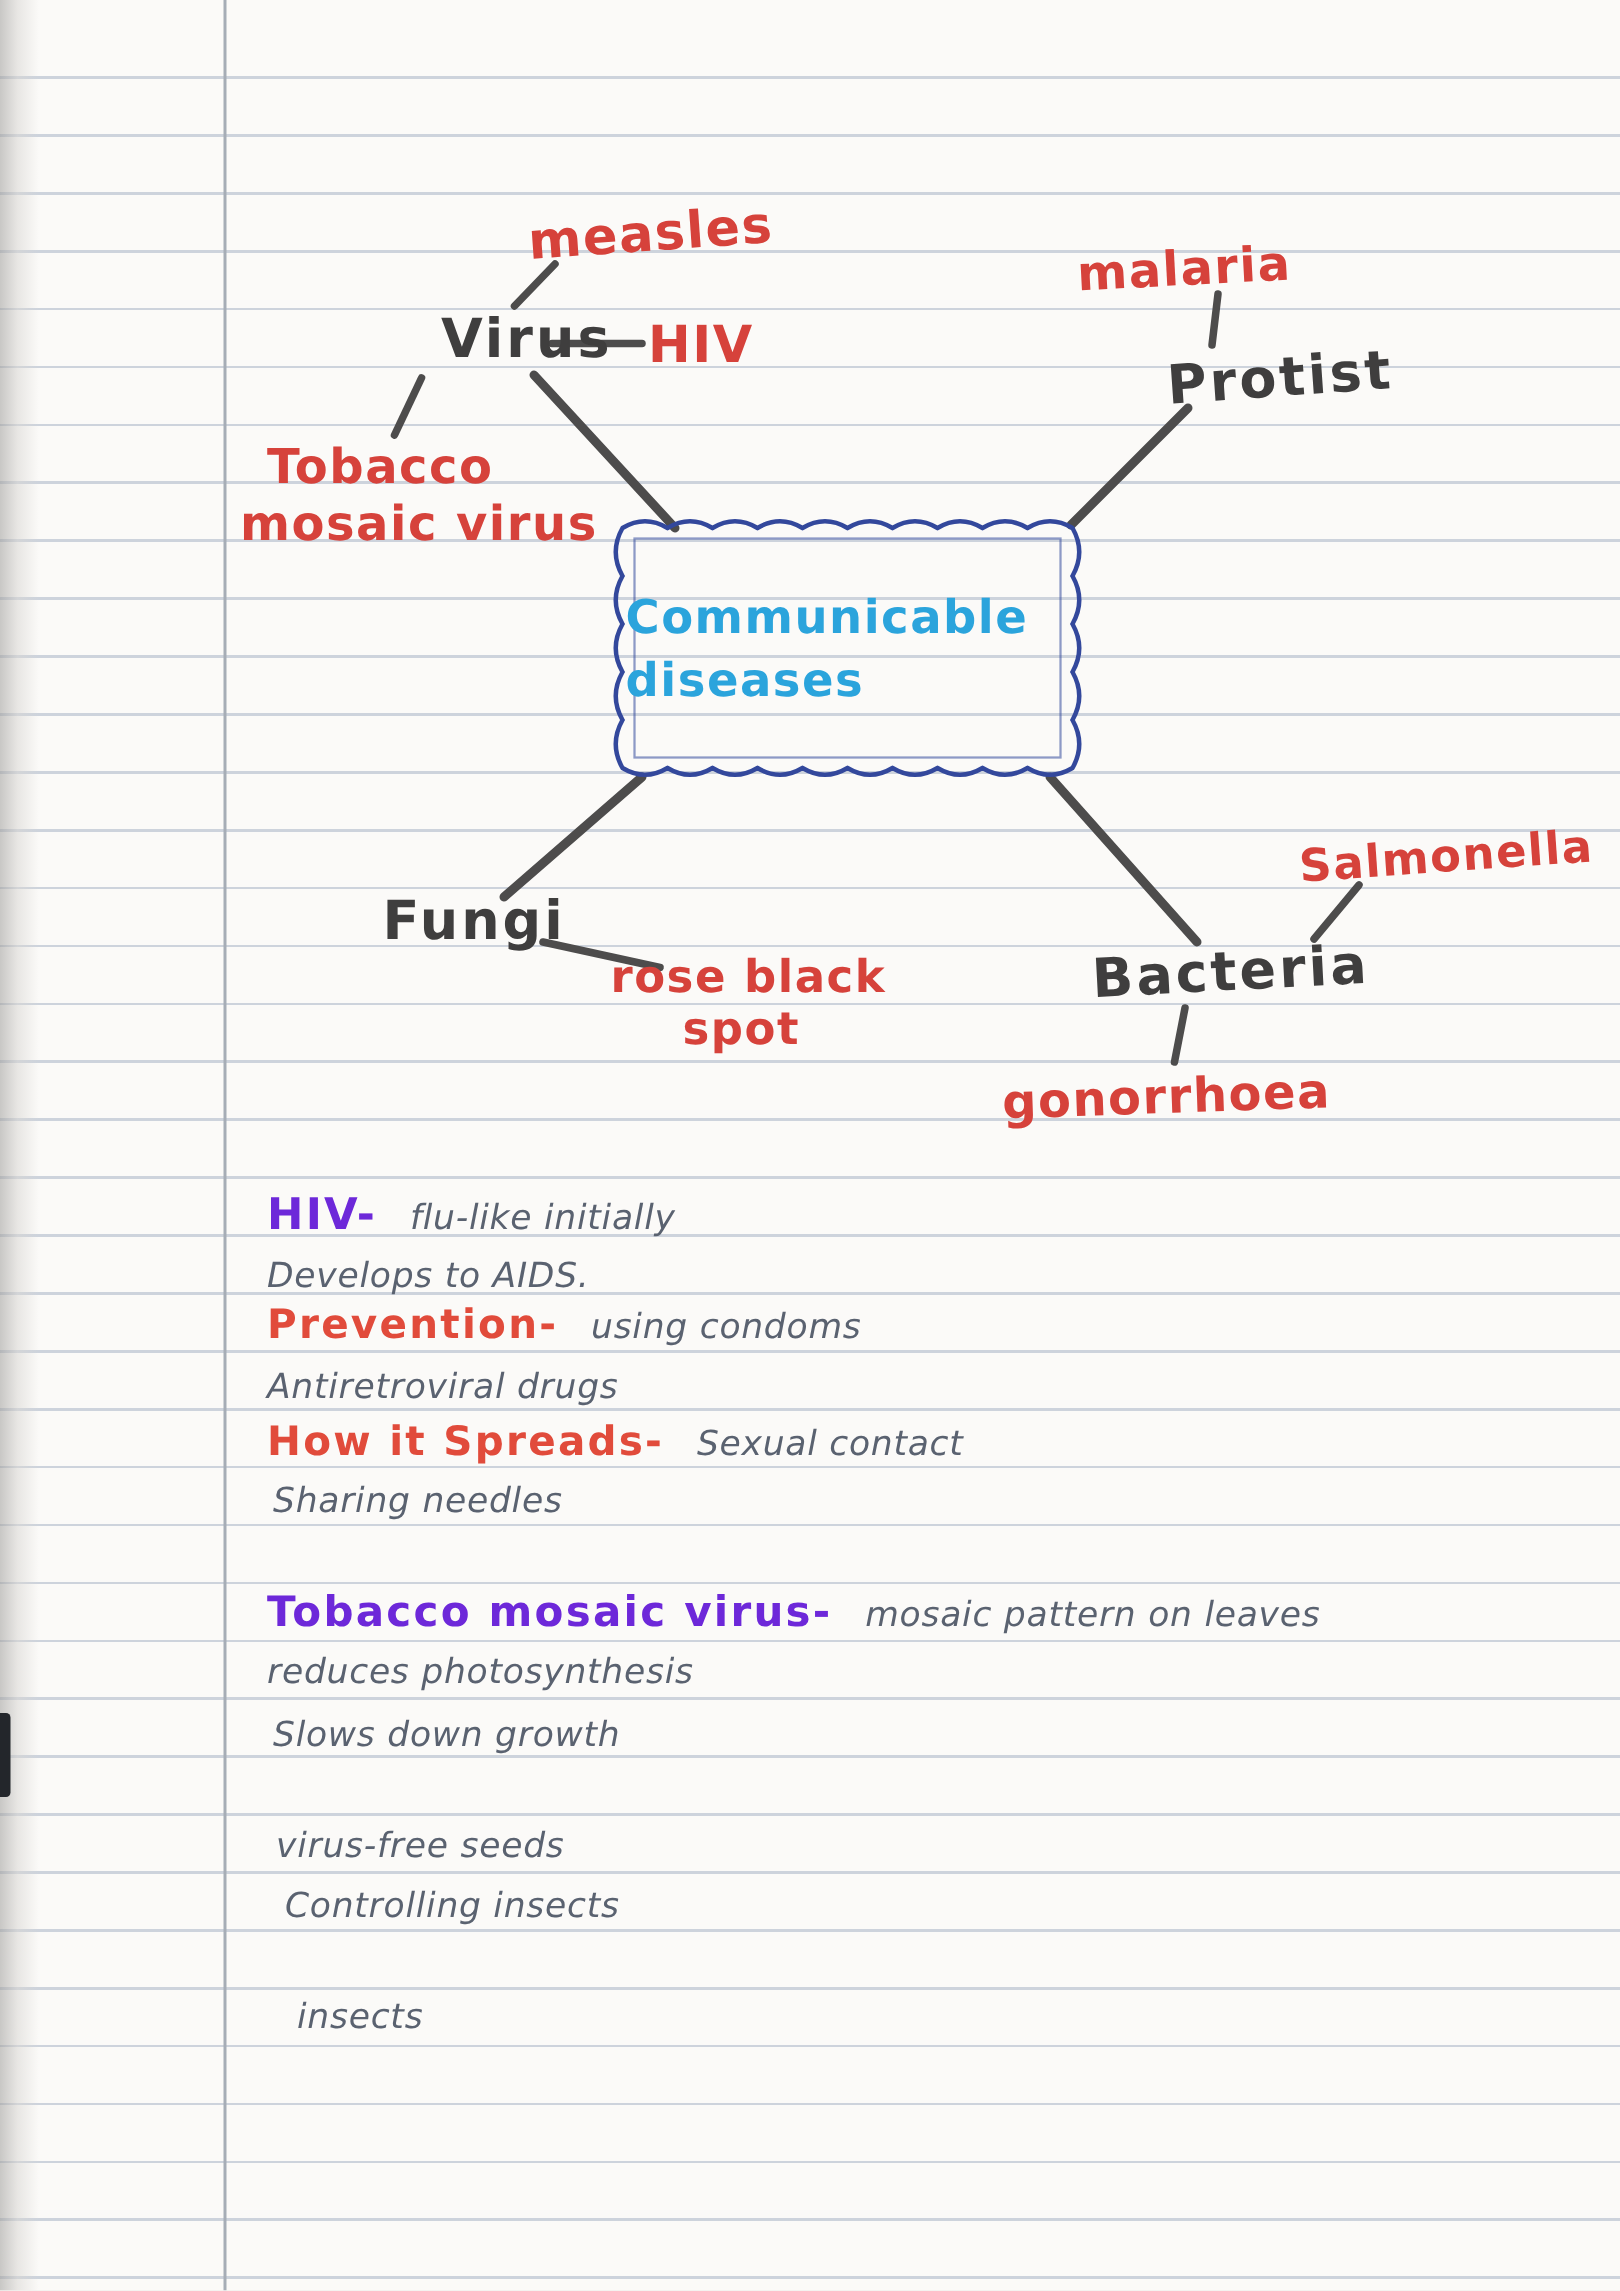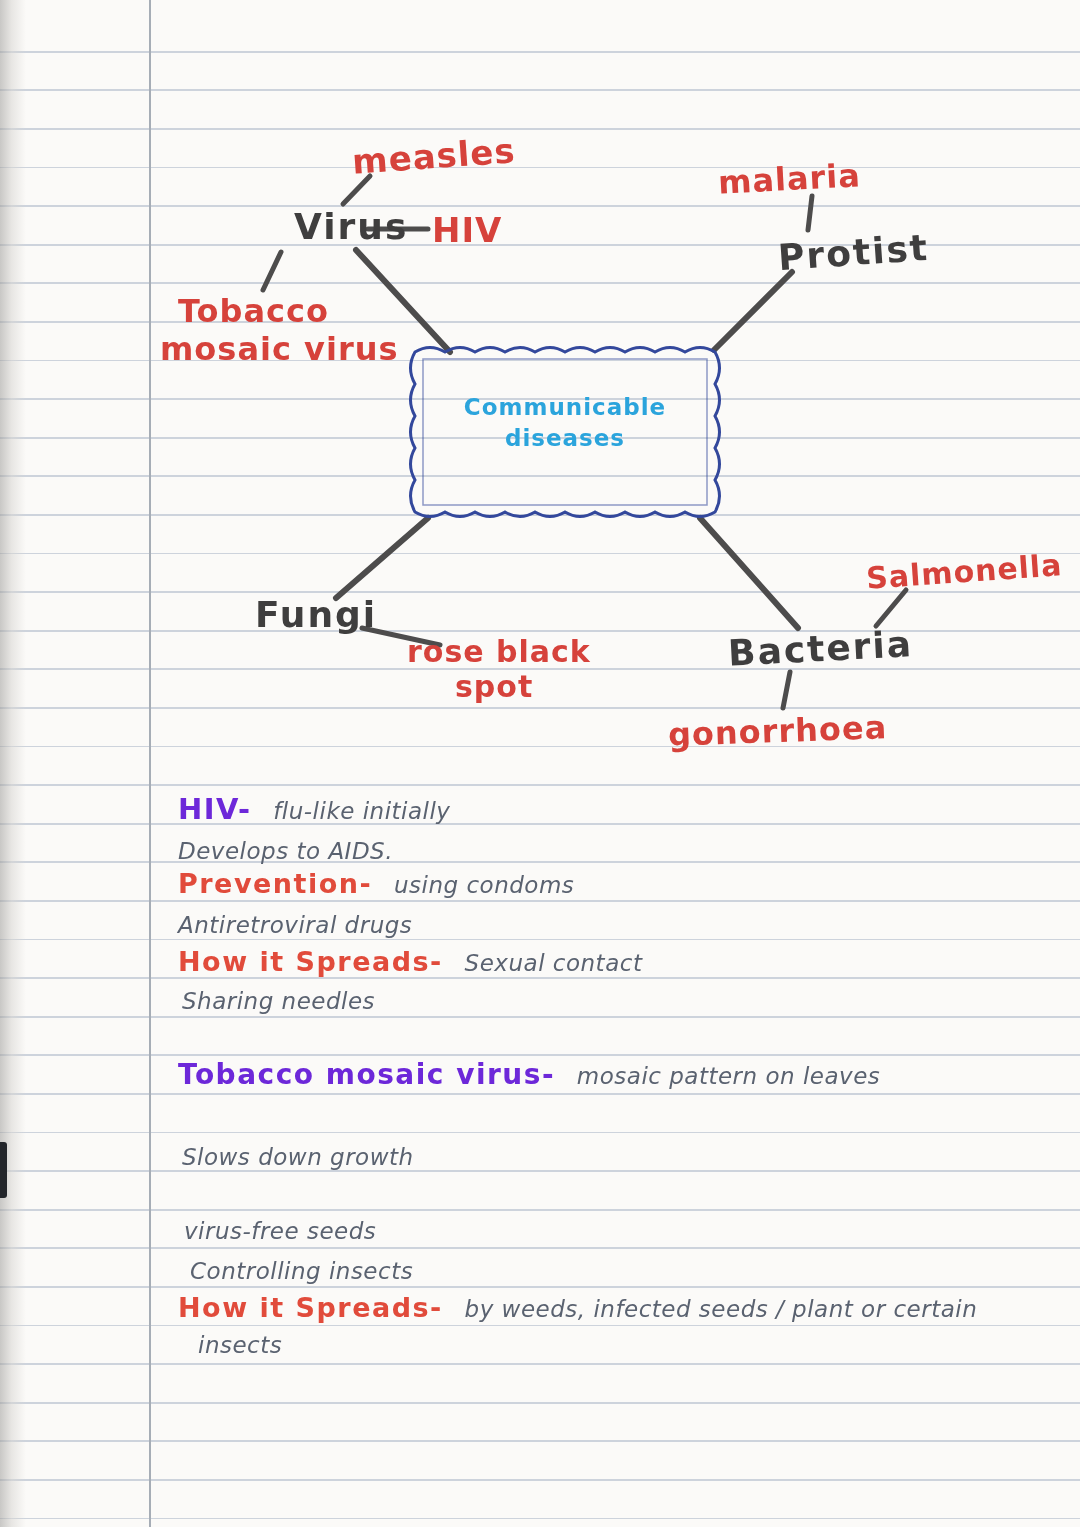--- a/index.html
+++ b/index.html
@@ -34,22 +34,22 @@
     background:#23262b;border-radius:0 3px 3px 0;
   }
   svg.connectors{position:absolute;left:0;top:0;}
 
   .mm{position:absolute;font-weight:bold;white-space:nowrap;}
   .mm.black{color:#3f3e3e;font-size:36px;letter-spacing:2px;}
   .mm.red{color:#d6423b;font-size:31px;letter-spacing:1px;}
   .mm .l2{display:block;}
 
   .center-label{
-    position:absolute;left:417px;top:392px;width:296px;text-align:center;
-    color:#2ba4dc;font-size:23px;font-weight:bold;line-height:1.35;
+    position:absolute;left:417px;top:392px;width:296px;
+    color:#2ba4dc;font-size:31px;font-weight:bold;line-height:1.35;
     letter-spacing:1px;
   }
   .center-label span{display:block;}
 
   .note-line{
     position:absolute;left:178px;white-space:nowrap;
     font-size:23px;color:#5a6270;letter-spacing:.5px;
   }
   .lead{font-weight:bold;margin-right:14px;letter-spacing:1.5px;}
   .lead.blue{color:#6d28d9;font-size:29px;}
@@ -133,30 +133,29 @@
     <span class="pencil">Sexual contact</span>
   </div>
   <div class="note-line" style="top:988px;left:182px;">
     <span class="pencil">Sharing needles</span>
   </div>
 
   <div class="note-line" style="top:1058px;">
     <span class="lead blue" style="font-size:28px;">Tobacco mosaic virus-</span>
     <span class="pencil">mosaic pattern on leaves</span>
   </div>
+  <div class="note-line" style="top:1102px;">
+    <span class="pencil">reduces photosynthesis</span>
+  </div>
   <div class="note-line" style="top:1144px;left:182px;">
     <span class="pencil">Slows down growth</span>
   </div>
   <div class="note-line" style="top:1218px;left:184px;text-align:right;">
     <span class="pencil">virus-free seeds</span>
   </div>
   <div class="note-line" style="top:1258px;left:190px;">
     <span class="pencil">Controlling insects</span>
   </div>
-  <div class="note-line" style="top:1292px;">
-    <span class="lead red">How it Spreads-</span>
-    <span class="pencil">by weeds, infected seeds / plant or certain</span>
-  </div>
   <div class="note-line" style="top:1332px;left:198px;">
     <span class="pencil">insects</span>
   </div>
 
 </div>
 
 </body></html>

